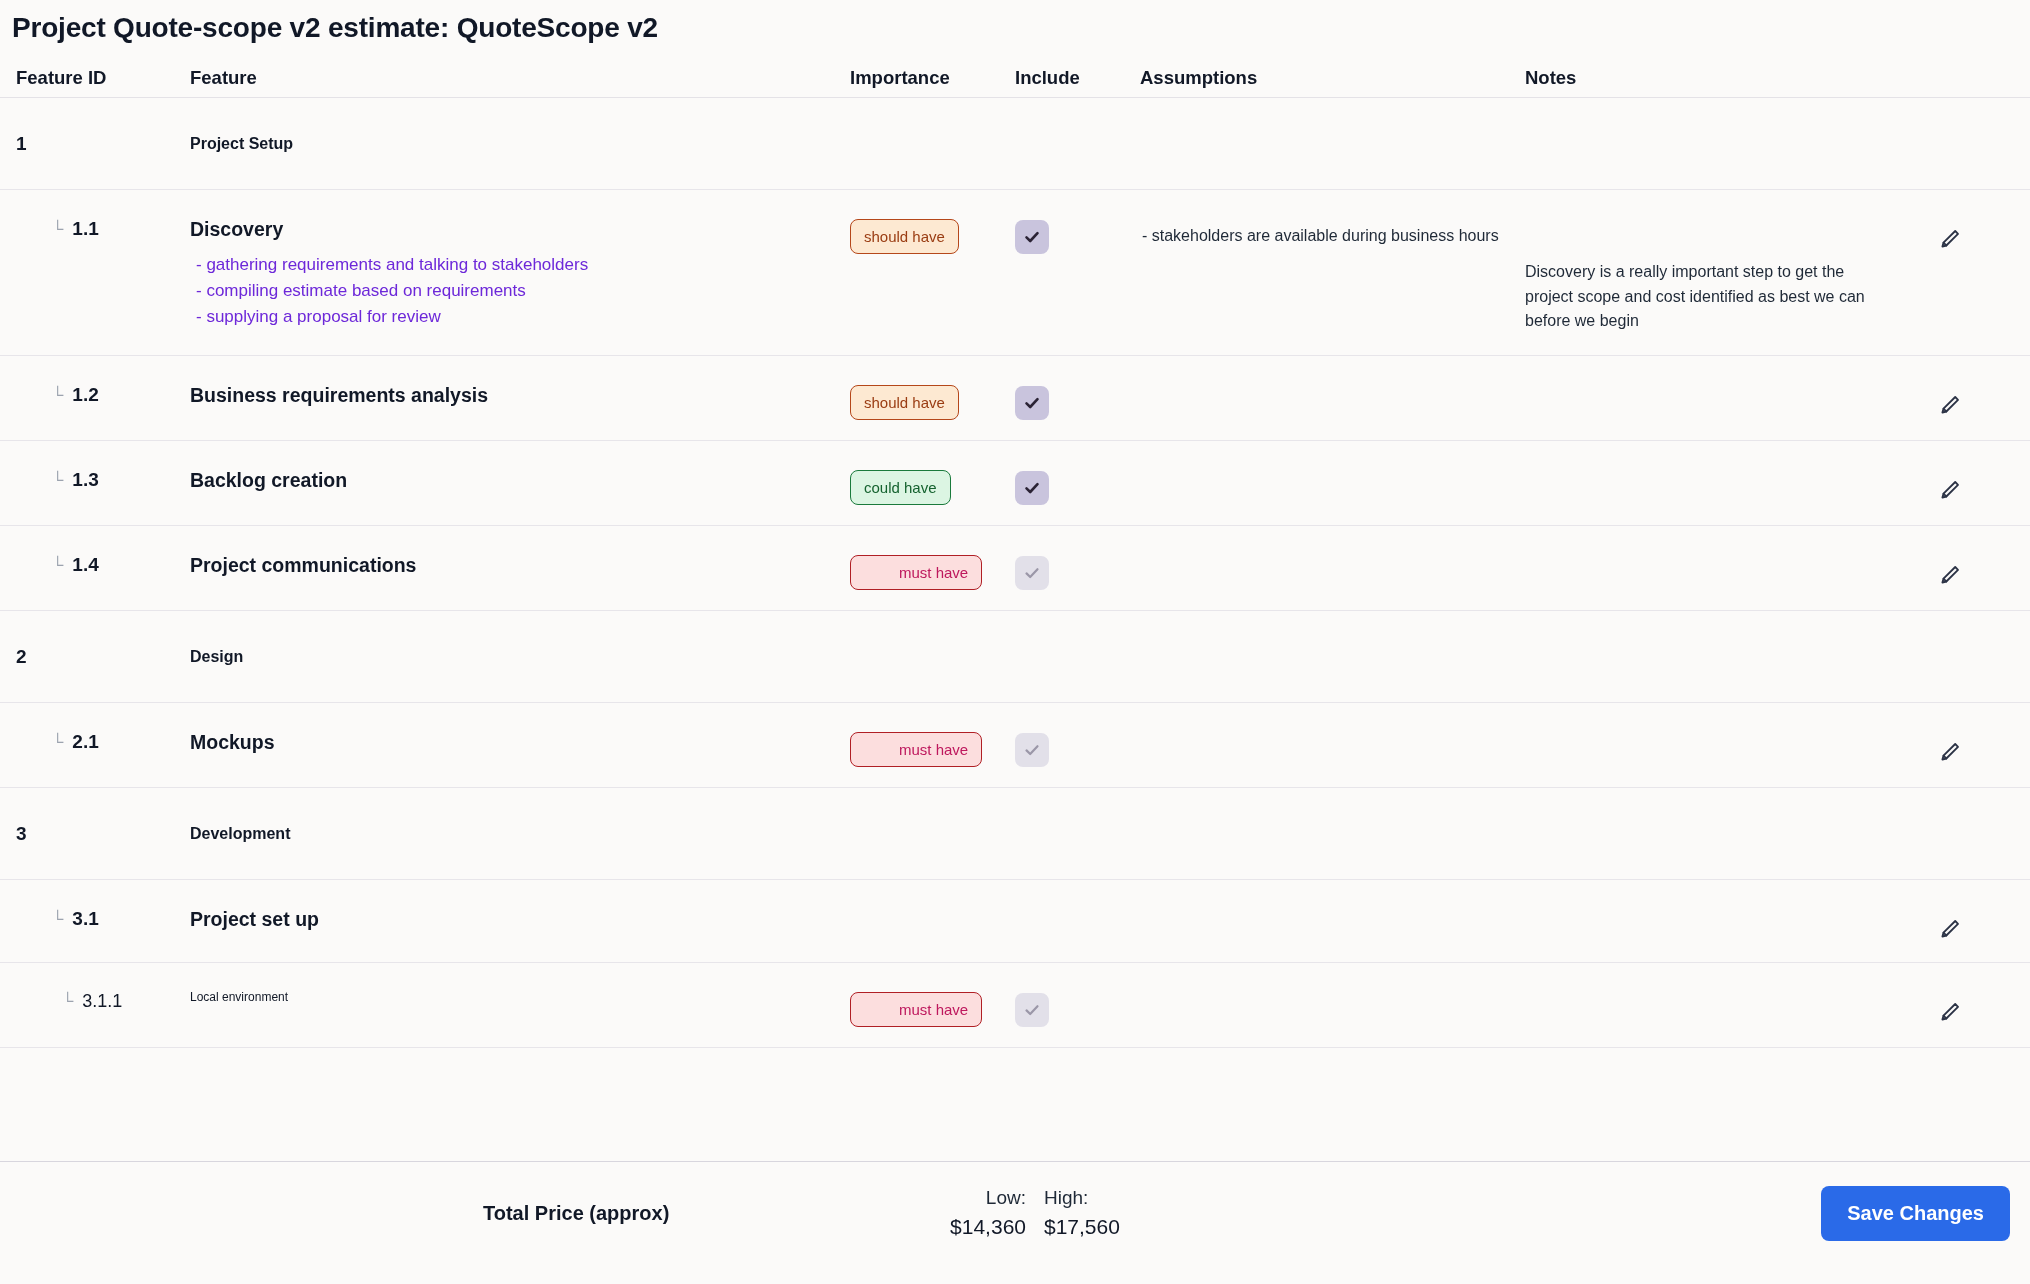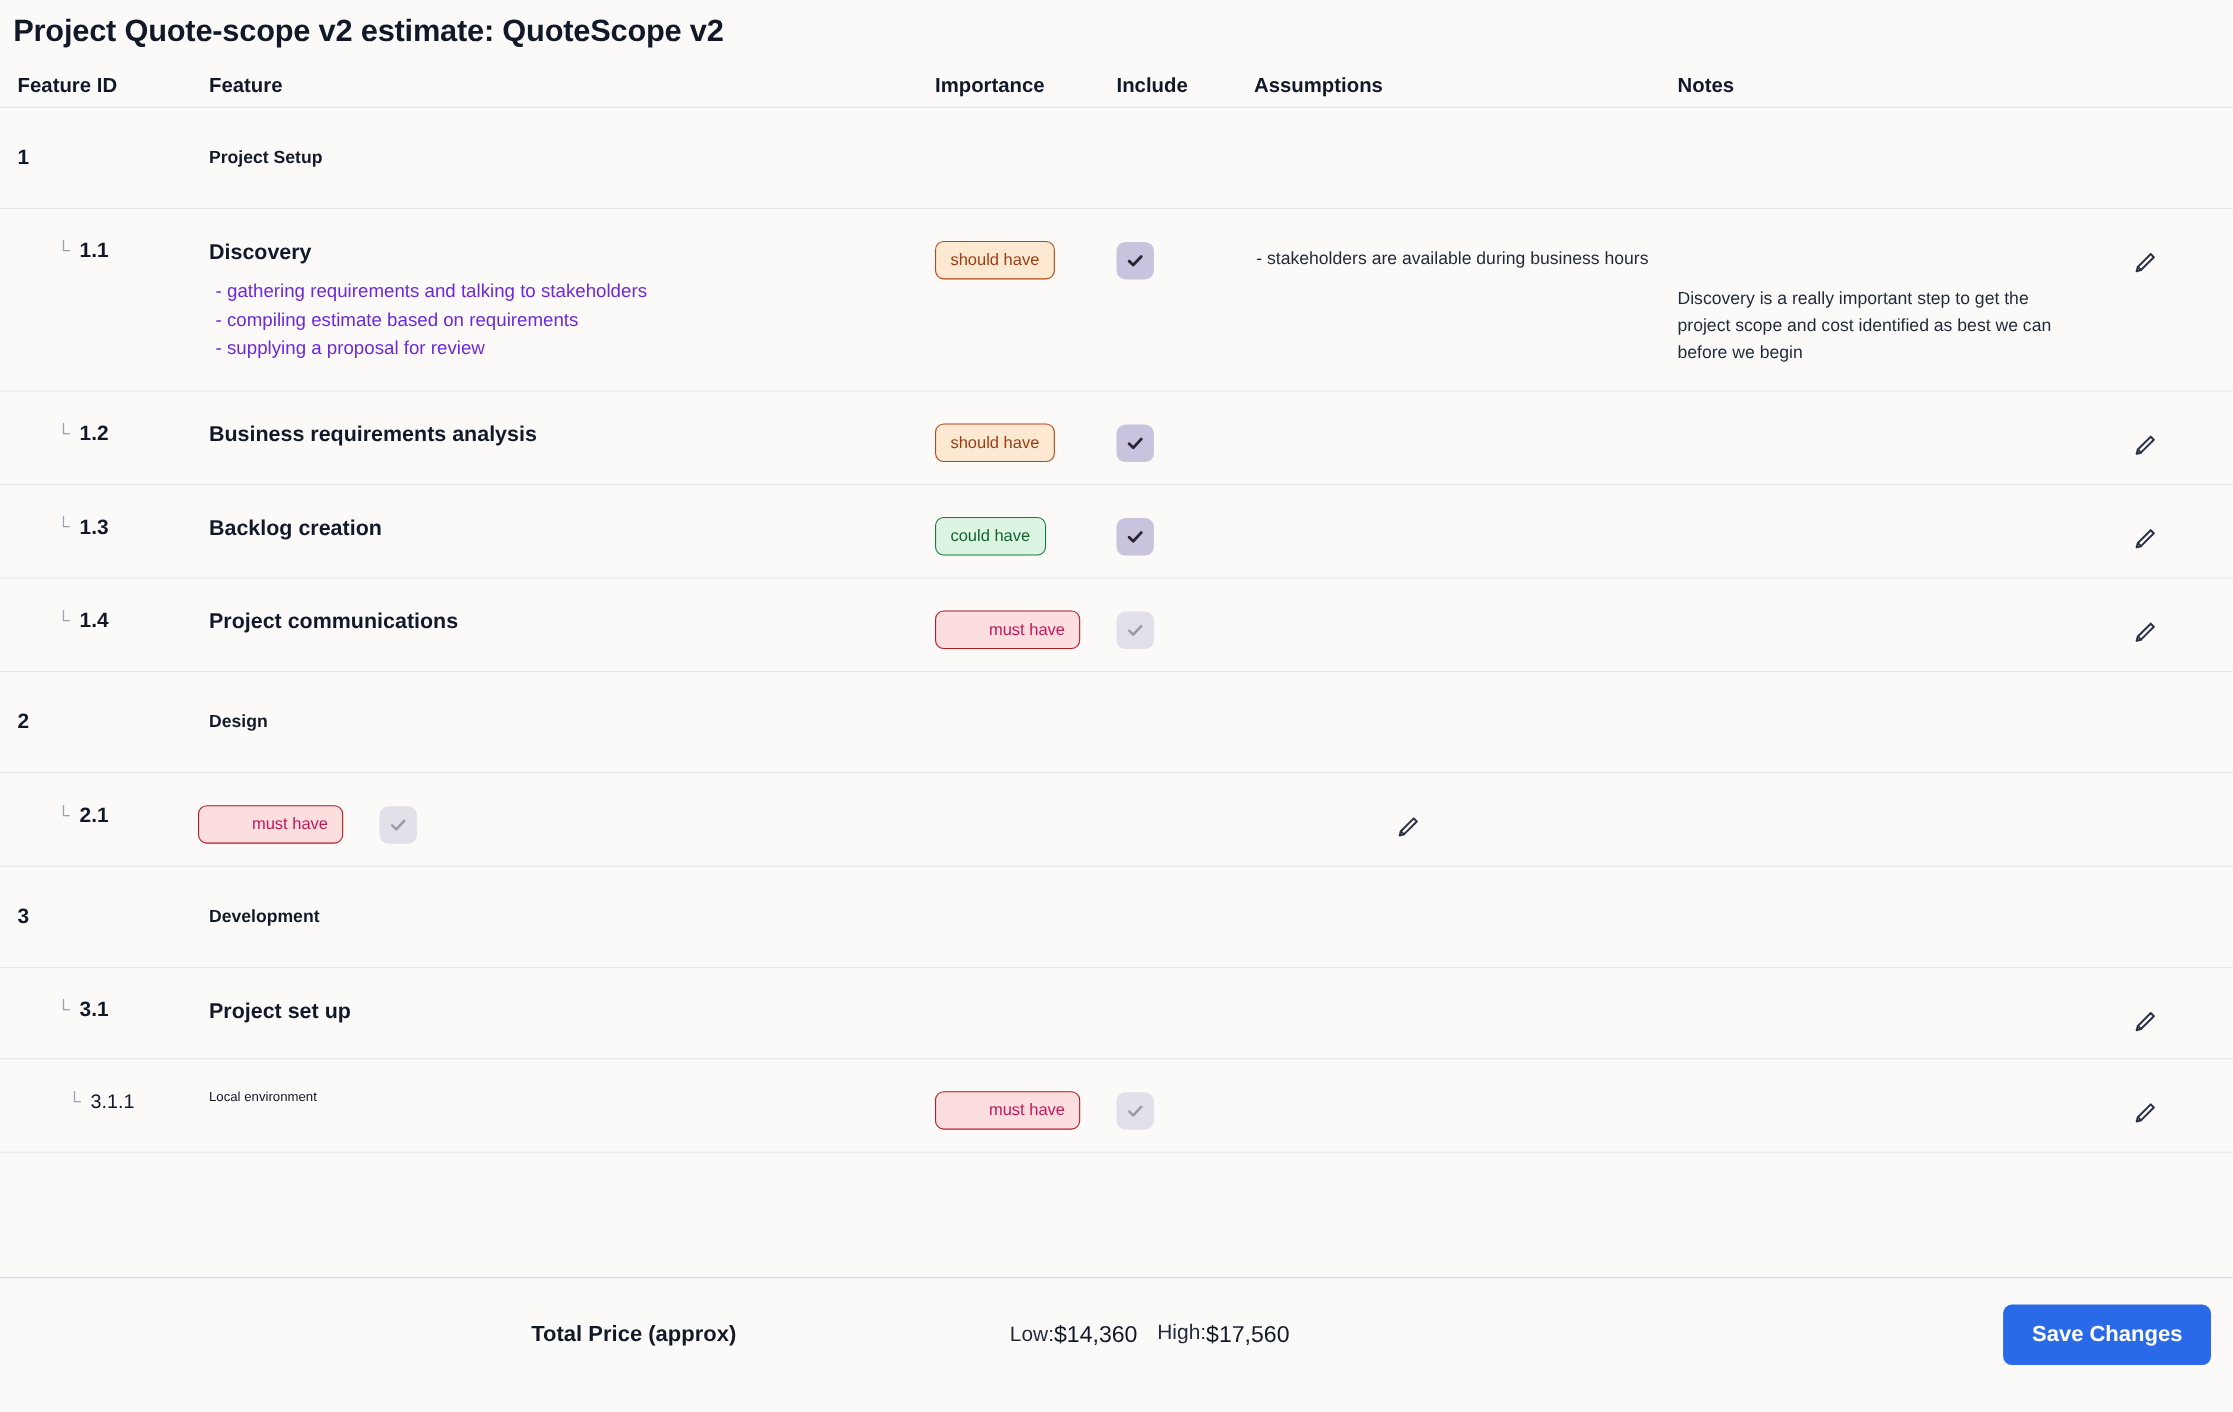--- a/index.html
+++ b/index.html
@@ -211,21 +211,21 @@
     color: #111827;
   }
   .totals {
     position: absolute;
     left: 918px;
     display: flex;
     gap: 18px;
   }
   .total-block {
     display: flex;
-    flex-direction: row;
+    flex-direction: column;
     align-items: flex-end;
     line-height: 1.42;
   }
   .total-block .t-label { font-size: 19px; color: #1f2937; }
   .total-block .t-value { font-size: 21px; color: #111827; }
   .total-block.low  { min-width: 108px; }
   .total-block.high { min-width: 108px; align-items: flex-start; }
   .total-block.high .t-label,
   .total-block.high .t-value { text-align: left; }
 
@@ -404,20 +404,23 @@
         <div class="col-notes"></div>
         <div class="col-edit"></div>
       </div>
       <div class="row feat-row">
         <div class="col-id">
           <div class="id-wrap lvl2">
             <span class="tree">└</span>
             <span>2.1</span>
           </div>
         </div>
+        <div class="col-feature">
+          <div class="feat-name">Mockups</div>
+        </div>
         <div class="col-imp"><span class="badge must-have">must have</span></div>
         <div class="col-inc">
           <div class="checkbox faded">
             <svg width="20" height="20" viewBox="0 0 20 20" aria-hidden="true">
               <path class="tick" d="M4.5 10.4 L8.2 14 L15.5 6.2"></path>
             </svg>
           </div>
         </div>
         <div class="col-assump"></div>
         <div class="col-notes"></div>

